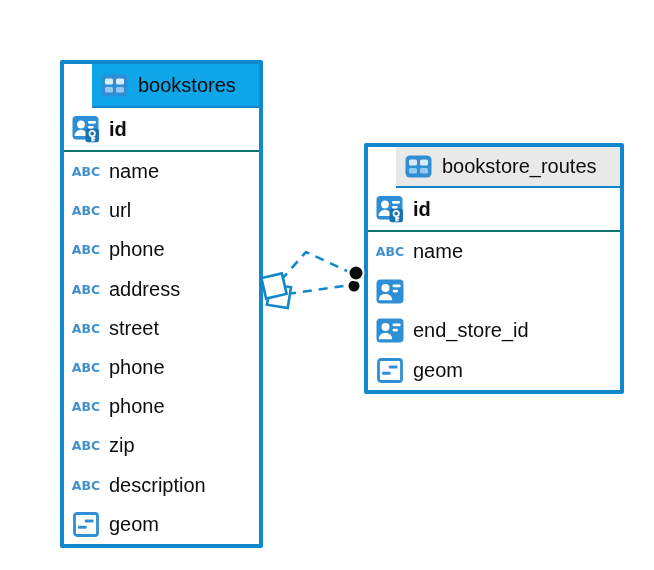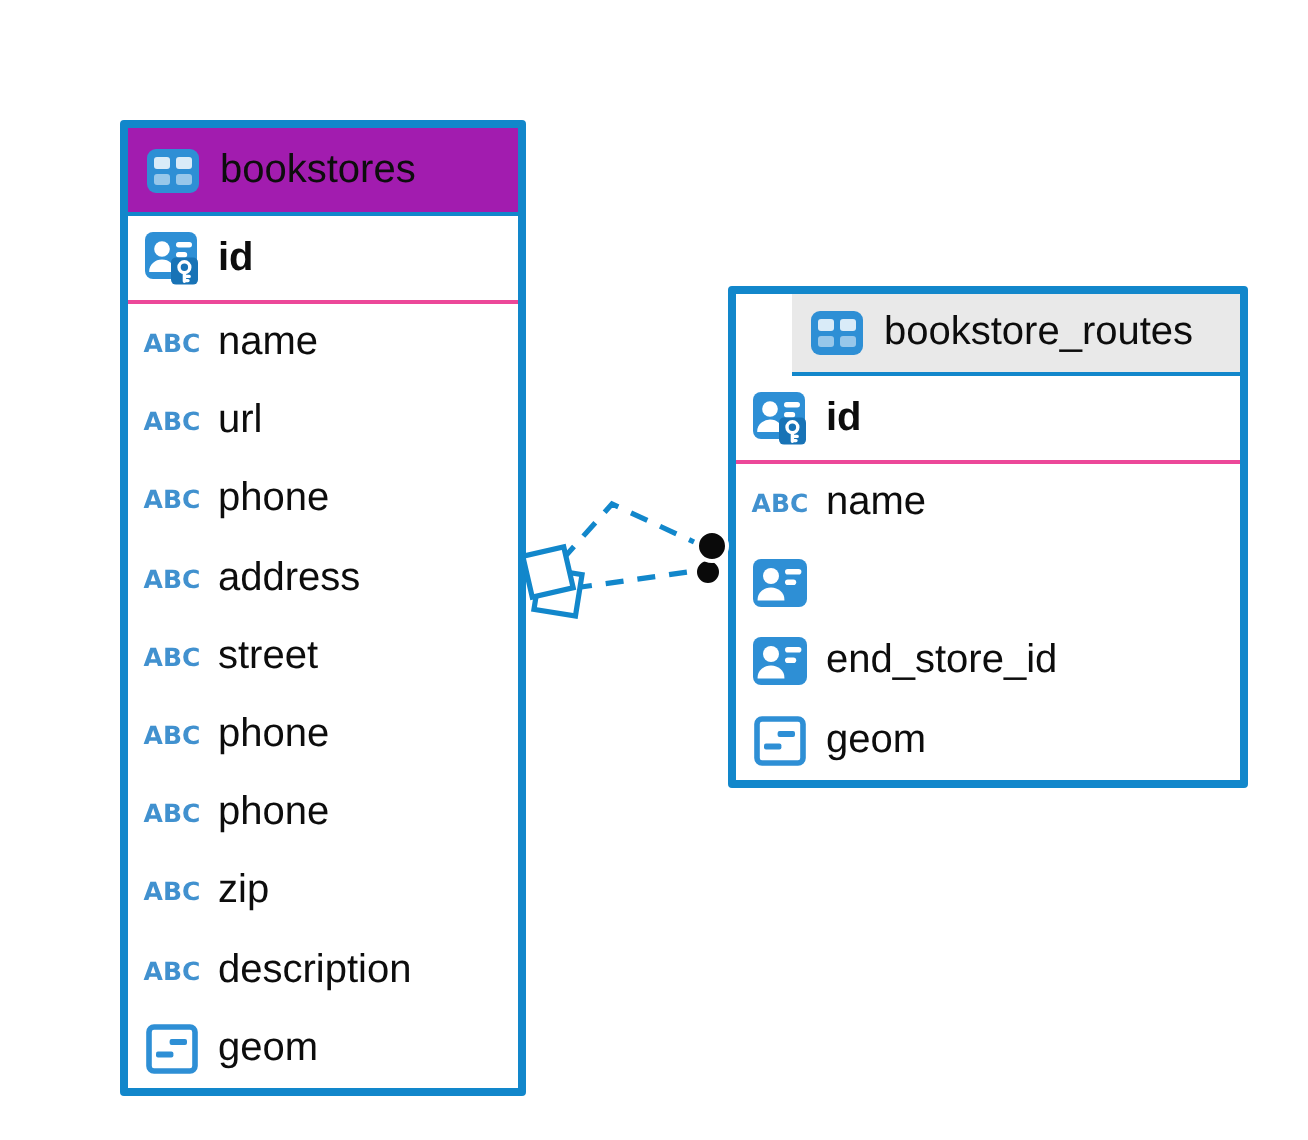--- a/index.html
+++ b/index.html
@@ -47,21 +47,21 @@
   .col-row {
     display: flex;
     align-items: center;
     gap: 8px;
     padding: 0 7px;
     box-sizing: border-box;
   }
   #entity-bookstores .col-row { height: 39.2px; }
   #entity-bookstore-routes .col-row { height: 39.5px; }
   .col-row.pk {
-    border-bottom: 2px solid #ec4899;
+    border-bottom: 2px solid #0f766e;
     font-weight: bold;
   }
   #entity-bookstores .col-row.pk { height: 44px; }
   #entity-bookstore-routes .col-row.pk { height: 44px; }
 
   .icon-cell {
     width: 30px;
     flex: 0 0 30px;
     display: flex;
     justify-content: center;
@@ -98,21 +98,21 @@
     stroke-width: 2.6;
   }
   .rel-dot { fill: #0a0a0a; stroke: #ffffff; stroke-width: 2; }
 </style>
 </head>
 <body>
 
 <div class="canvas">
 
   <div class="entity" id="entity-bookstores">
-    <div class="entity-header" style="background: #a21caf;">
+    <div class="entity-header" style="background: #0ea5e9; margin-left: 28px;">
       <span class="icon-cell header-icon-slot">
           <svg width="27" height="23" viewBox="0 0 27 23">
             <rect x="0.5" y="0.5" width="26" height="22" rx="4.5" fill="#2E8FD5"></rect>
             <rect x="4" y="4.5" width="8" height="6" rx="1.5" fill="#ffffff" opacity="0.82"></rect>
             <rect x="15" y="4.5" width="8" height="6" rx="1.5" fill="#ffffff" opacity="0.82"></rect>
             <rect x="4" y="13" width="8" height="5.5" rx="1.5" fill="#ffffff" opacity="0.5"></rect>
             <rect x="15" y="13" width="8" height="5.5" rx="1.5" fill="#ffffff" opacity="0.5"></rect>
           </svg>
         </span>
       <span class="entity-title">bookstores</span>

